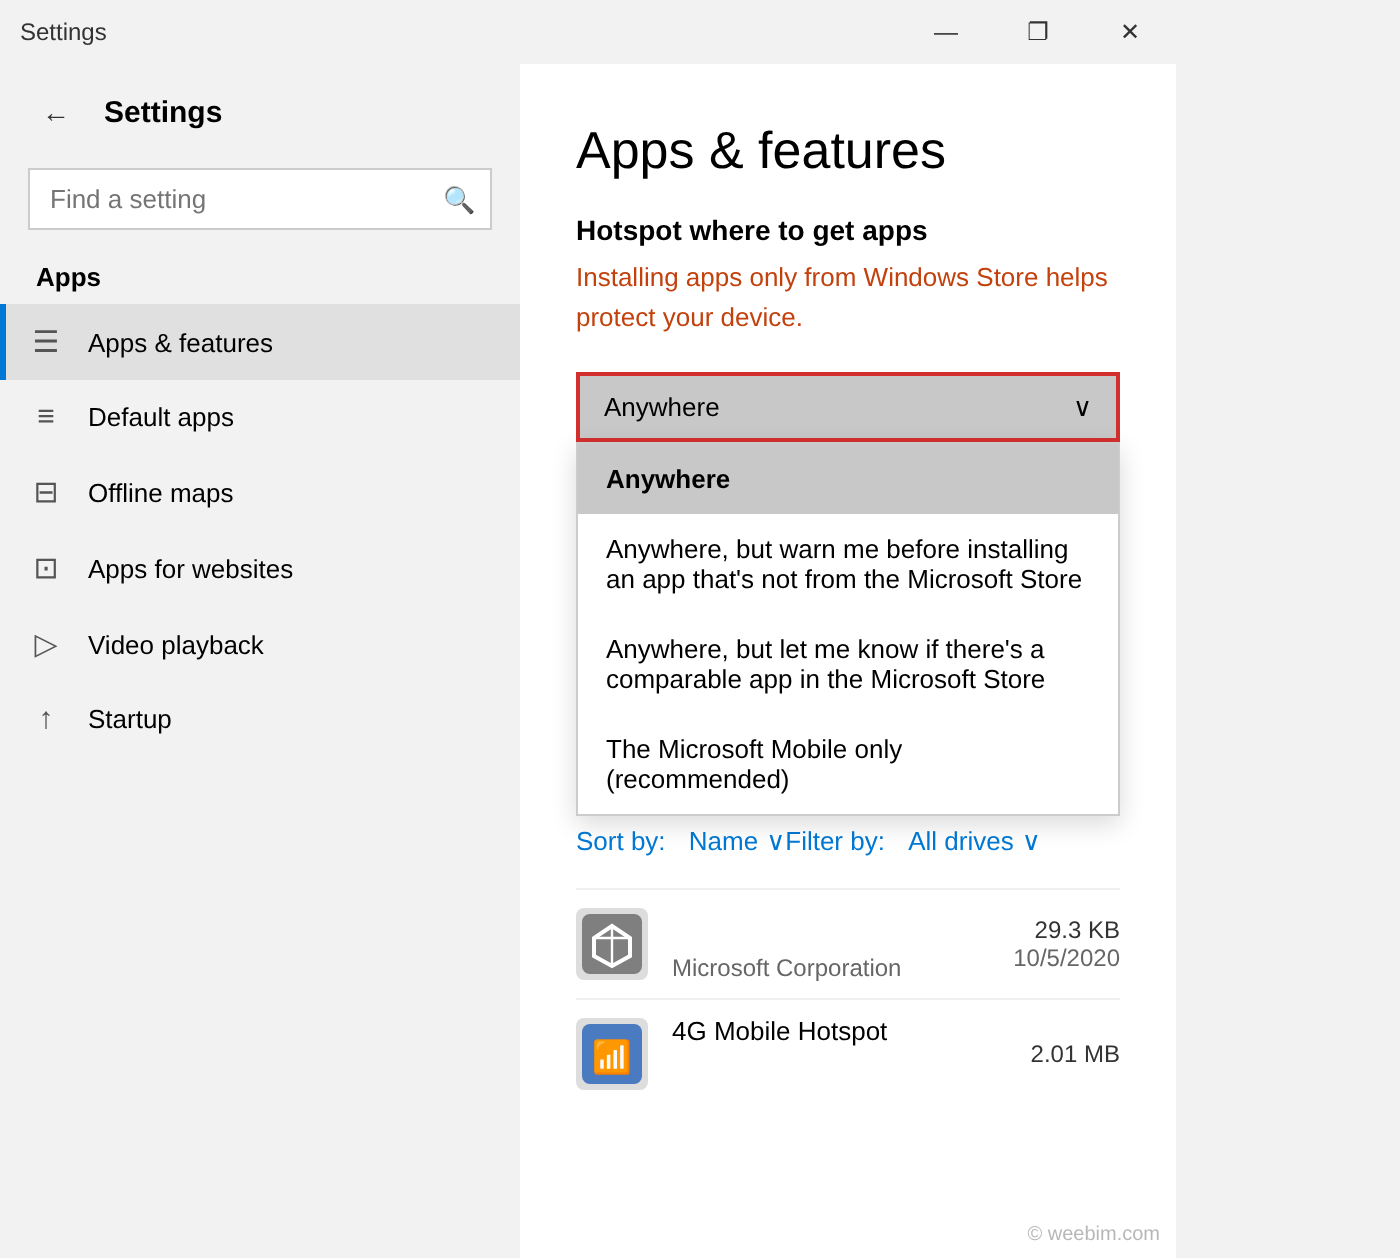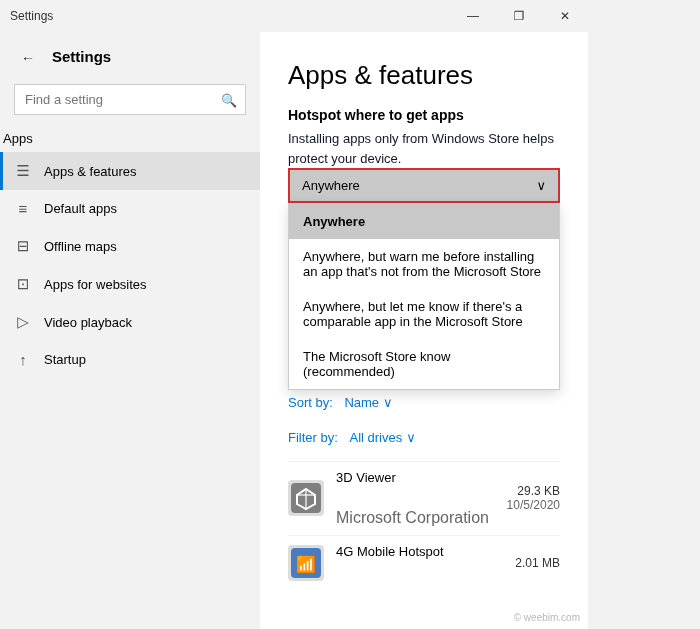--- a/index.html
+++ b/index.html
@@ -107,23 +107,23 @@
       position: absolute;
       right: 8px;
       top: 50%;
       transform: translateY(-50%);
       font-size: 13px;
       color: #666;
     }
 
     .sidebar-section-label {
       font-size: 13px;
-      font-weight: 400;
-      color: #000;
-      padding: 6px 3px;
+      font-weight: 700;
+      color: #000;
+      padding: 6px 18px;
     }
 
     .nav-item {
       display: flex;
       align-items: center;
       padding: 10px 14px;
       gap: 12px;
       cursor: pointer;
       font-size: 13px;
       color: #000;
@@ -166,21 +166,22 @@
 
     .section-heading {
       font-size: 14px;
       font-weight: 600;
       color: #000;
       margin-bottom: 6px;
     }
 
     .section-desc {
       font-size: 13px;
-      color: #0f172a;
+      color: #c2410c;
+      margin-bottom: 18px;
       line-height: 1.5;
     }
 
     
     .dropdown-wrapper {
       position: relative;
       margin-bottom: 20px;
     }
 
     .dropdown-selected {
@@ -258,25 +259,23 @@
       position: absolute;
       right: 8px;
       top: 50%;
       transform: translateY(-50%);
       color: #666;
       font-size: 13px;
     }
 
     .sort-filter-row {
       display: flex;
-      gap: 20px;
       font-size: 13px;
       color: #000;
       margin-bottom: 16px;
-      flex-direction: column;
     }
     .sort-filter-item {
       display: flex;
       align-items: center;
       gap: 4px;
       cursor: pointer;
     }
     .sort-filter-item span { color: #0078d4; }
 
     .app-list-item {
@@ -299,21 +298,21 @@
     }
     .app-info {
       flex: 1;
     }
     .app-name {
       font-size: 13px;
       font-weight: 500;
       color: #000;
     }
     .app-publisher {
-      font-size: 16px;
+      font-size: 12px;
       color: #666;
       margin-top: 24px;
     }
     .app-meta {
       text-align: right;
       font-size: 12px;
       color: #333;
     }
     .app-size { font-weight: 500; }
     .app-date { color: #666; }
@@ -398,21 +397,21 @@
           <div class="dropdown-option selected">
             <span>Anywhere</span>
           </div>
           <div class="dropdown-option">
             <span>Anywhere, but warn me before installing an app that's not from the Microsoft Store</span>
           </div>
           <div class="dropdown-option">
             <span>Anywhere, but let me know if there's a comparable app in the Microsoft Store</span>
           </div>
           <div class="dropdown-option">
-            <span>The Microsoft Store know (recommended)</span>
+            <span>The Microsoft Mobile only (recommended)</span>
           </div>
         </div>
       </div>
 
       <a class="optional-features">Optional features</a>
 
       <div class="section-subheading">App execution aliases</div>
       <div class="section-subdesc">Search, sort, and filter by drive. If you would like to uninstall or move an app, select it from the list.</div>
 
       <div class="search-list-box">
@@ -436,21 +435,20 @@
       <div class="app-list-item">
         <div class="app-icon">
           <svg width="30" height="30" viewBox="0 0 30 30">
             <rect width="30" height="30" rx="4" fill="#7f7f7f"></rect>
             <polygon points="15,6 24,12 24,21 15,26 6,21 6,12" fill="none" stroke="#fff" stroke-width="2"></polygon>
             <line x1="15" y1="6" x2="15" y2="26" stroke="#fff" stroke-width="1.2"></line>
             <line x1="6" y1="12" x2="24" y2="12" stroke="#fff" stroke-width="1.2"></line>
           </svg>
         </div>
         <div class="app-info">
-          <div class="app-name">3D Viewer</div>
           <div class="app-publisher">Microsoft Corporation</div>
         </div>
         <div class="app-meta">
           <div class="app-size">29.3 KB</div>
           <div class="app-date">10/5/2020</div>
         </div>
       </div>
 
       <div class="app-list-item">
         <div class="app-icon">

